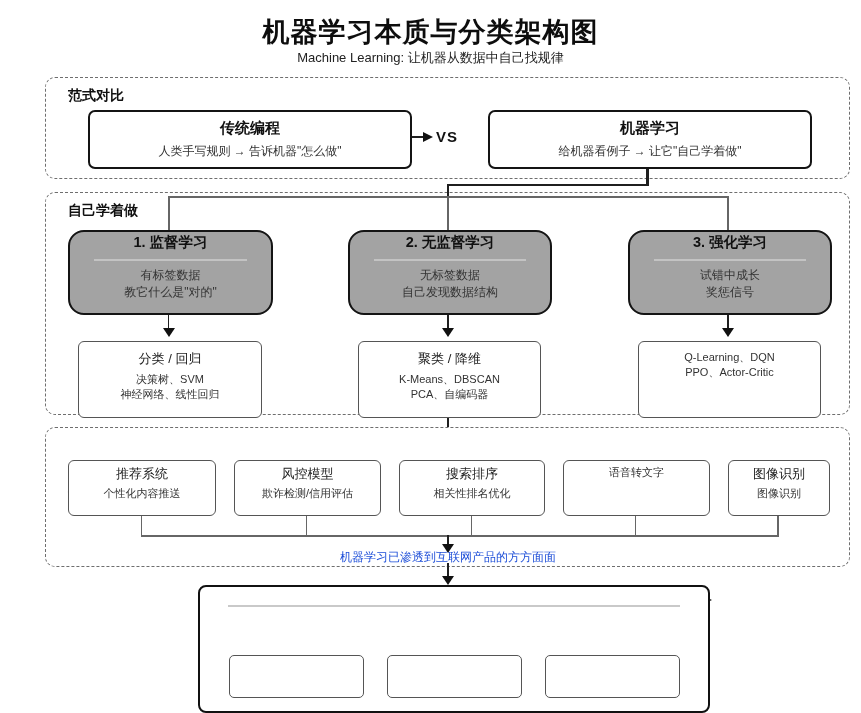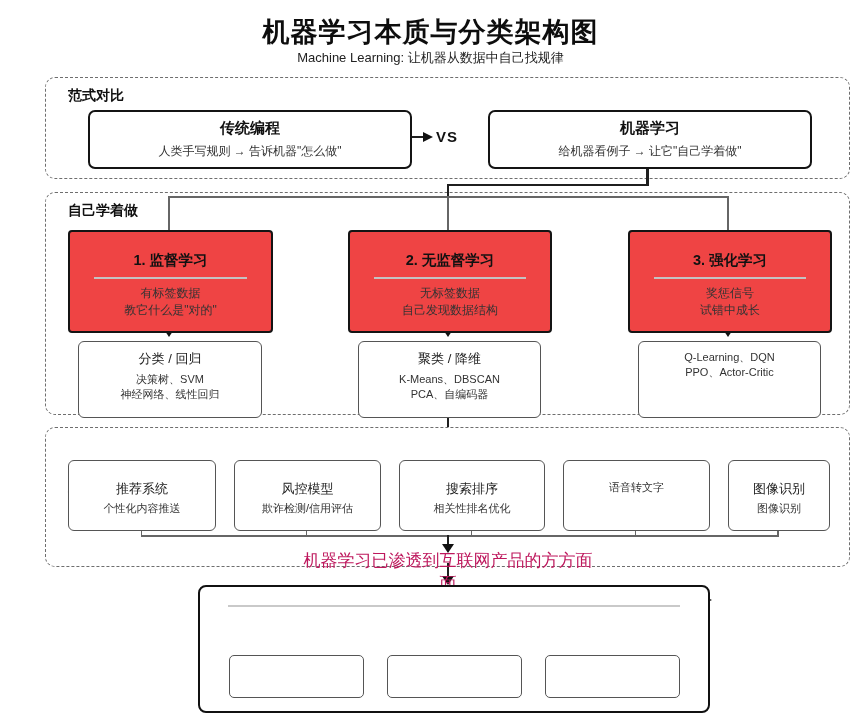--- a/index.html
+++ b/index.html
@@ -8,45 +8,45 @@
   .abs{position:absolute;}
   .ctr{text-align:center;}
   .page-title{left:0;right:0;top:14px;font-size:27px;font-weight:700;letter-spacing:1px;color:#0d0d0d;}
   .page-subtitle{left:0;right:0;top:49px;font-size:13px;color:#222;}
   .section{border:1.6px dashed #6e6e6e;border-radius:10px;background:transparent;}
   .section-label{font-size:14px;font-weight:700;color:#111;}
   .bigbox{border:2.5px solid #141414;border-radius:7px;background:#fff;z-index:2;
           display:flex;flex-direction:column;align-items:center;justify-content:center;gap:5px;}
   .bigbox .t{font-size:15px;font-weight:700;color:#111;text-align:right;}
   .bigbox .d{font-size:12px;color:#333;}
-  .pbox{border:2.5px solid #141414;border-radius:4px;background:#ef4444;z-index:2;padding-top:19px;}
+  .pbox{border:2.5px solid #141414;border-radius:16px;background:#a3a3a3;z-index:2;padding-top:1px;}
   .pbox .t{font-size:14.5px;font-weight:700;color:#111;}
   .pbox .divider{height:2px;background:#c3c3c3;width:76%;margin:7px auto 6px;}
   .pbox .d{font-size:12px;color:#333;line-height:17px;}
   .mbox{border:1.5px solid #555;border-radius:6px;background:#fff;z-index:2;padding-top:8px;}
   .mbox .t{font-size:13px;color:#222;margin-bottom:4px;}
   .mbox .d{font-size:11px;color:#333;line-height:15px;}
-  .abox{border:1.5px solid #555;border-radius:6px;background:#fff;z-index:2;padding-top:19px;}
+  .abox{border:1.5px solid #555;border-radius:6px;background:#fff;z-index:2;padding-top:4px;}
   .abox .t{font-size:13px;color:#222;margin-bottom:3px;}
   .abox .d{font-size:11px;color:#333;}
   .llmbox{border:2.5px solid #111;border-radius:8px;background:#fff;z-index:2;padding-top:10px;}
   .llmbox .t{font-size:15px;font-weight:700;color:#111;}
   .llmbox .divider{height:2px;background:#c9c9c9;margin:8px 28px 7px;}
   .llmbox .d{font-size:13px;color:#222;}
   .fbox{border:1.5px solid #555;border-radius:5px;background:#fff;z-index:3;padding-top:4px;}
   .fbox .t{font-size:11px;font-weight:700;color:#111;margin-bottom:1px;}
   .fbox .d{font-size:11px;color:#333;}
   .ln{background:#666;z-index:1;}
   .ln-thick{background:#1f1f1f;z-index:1;}
   .ah-down{width:0;height:0;border-left:6px solid transparent;border-right:6px solid transparent;
            border-top:9px solid #111;z-index:1;}
   .ah-right{width:0;height:0;border-top:5.5px solid transparent;border-bottom:5.5px solid transparent;
             border-left:10px solid #111;z-index:1;}
   .vs{font-size:15px;font-weight:700;letter-spacing:1px;color:#111;}
-  .caption{font-size:17px;color:#be185d;z-index:2;}
+  .caption{font-size:12px;color:#1d4ed8;z-index:2;}
   .sidelabel{font-size:12.5px;color:#111;}
 </style>
 </head>
 <body>
 
 <div class="canvas">
 
   <div class="abs ctr page-title">机器学习本质与分类架构图</div>
   <div class="abs ctr page-subtitle">Machine Learning: 让机器从数据中自己找规律</div>
 
@@ -88,22 +88,22 @@
   <div class="abs ctr pbox" style="left:348px;top:230px;width:200px;height:80px;">
     <div class="t">2. 无监督学习</div>
     <div class="divider"></div>
     <div class="d">无标签数据</div>
     <div class="d">自己发现数据结构</div>
   </div>
 
   <div class="abs ctr pbox" style="left:628px;top:230px;width:200px;height:80px;">
     <div class="t">3. 强化学习</div>
     <div class="divider"></div>
+    <div class="d">试错中成长</div>
     <div class="d">奖惩信号</div>
-    <div class="d">试错中成长</div>
   </div>
 
   <div class="abs ln-thick" style="left:167.5px;top:310px;width:1.8px;height:19px;"></div>
   <div class="abs ah-down" style="left:162.5px;top:328px;"></div>
   <div class="abs ln-thick" style="left:447px;top:310px;width:1.8px;height:19px;"></div>
   <div class="abs ah-down" style="left:442px;top:328px;"></div>
   <div class="abs ln-thick" style="left:727px;top:310px;width:1.8px;height:19px;"></div>
   <div class="abs ah-down" style="left:722px;top:328px;"></div>
 
   <div class="abs ctr mbox" style="left:78px;top:341px;width:182px;height:67px;">

